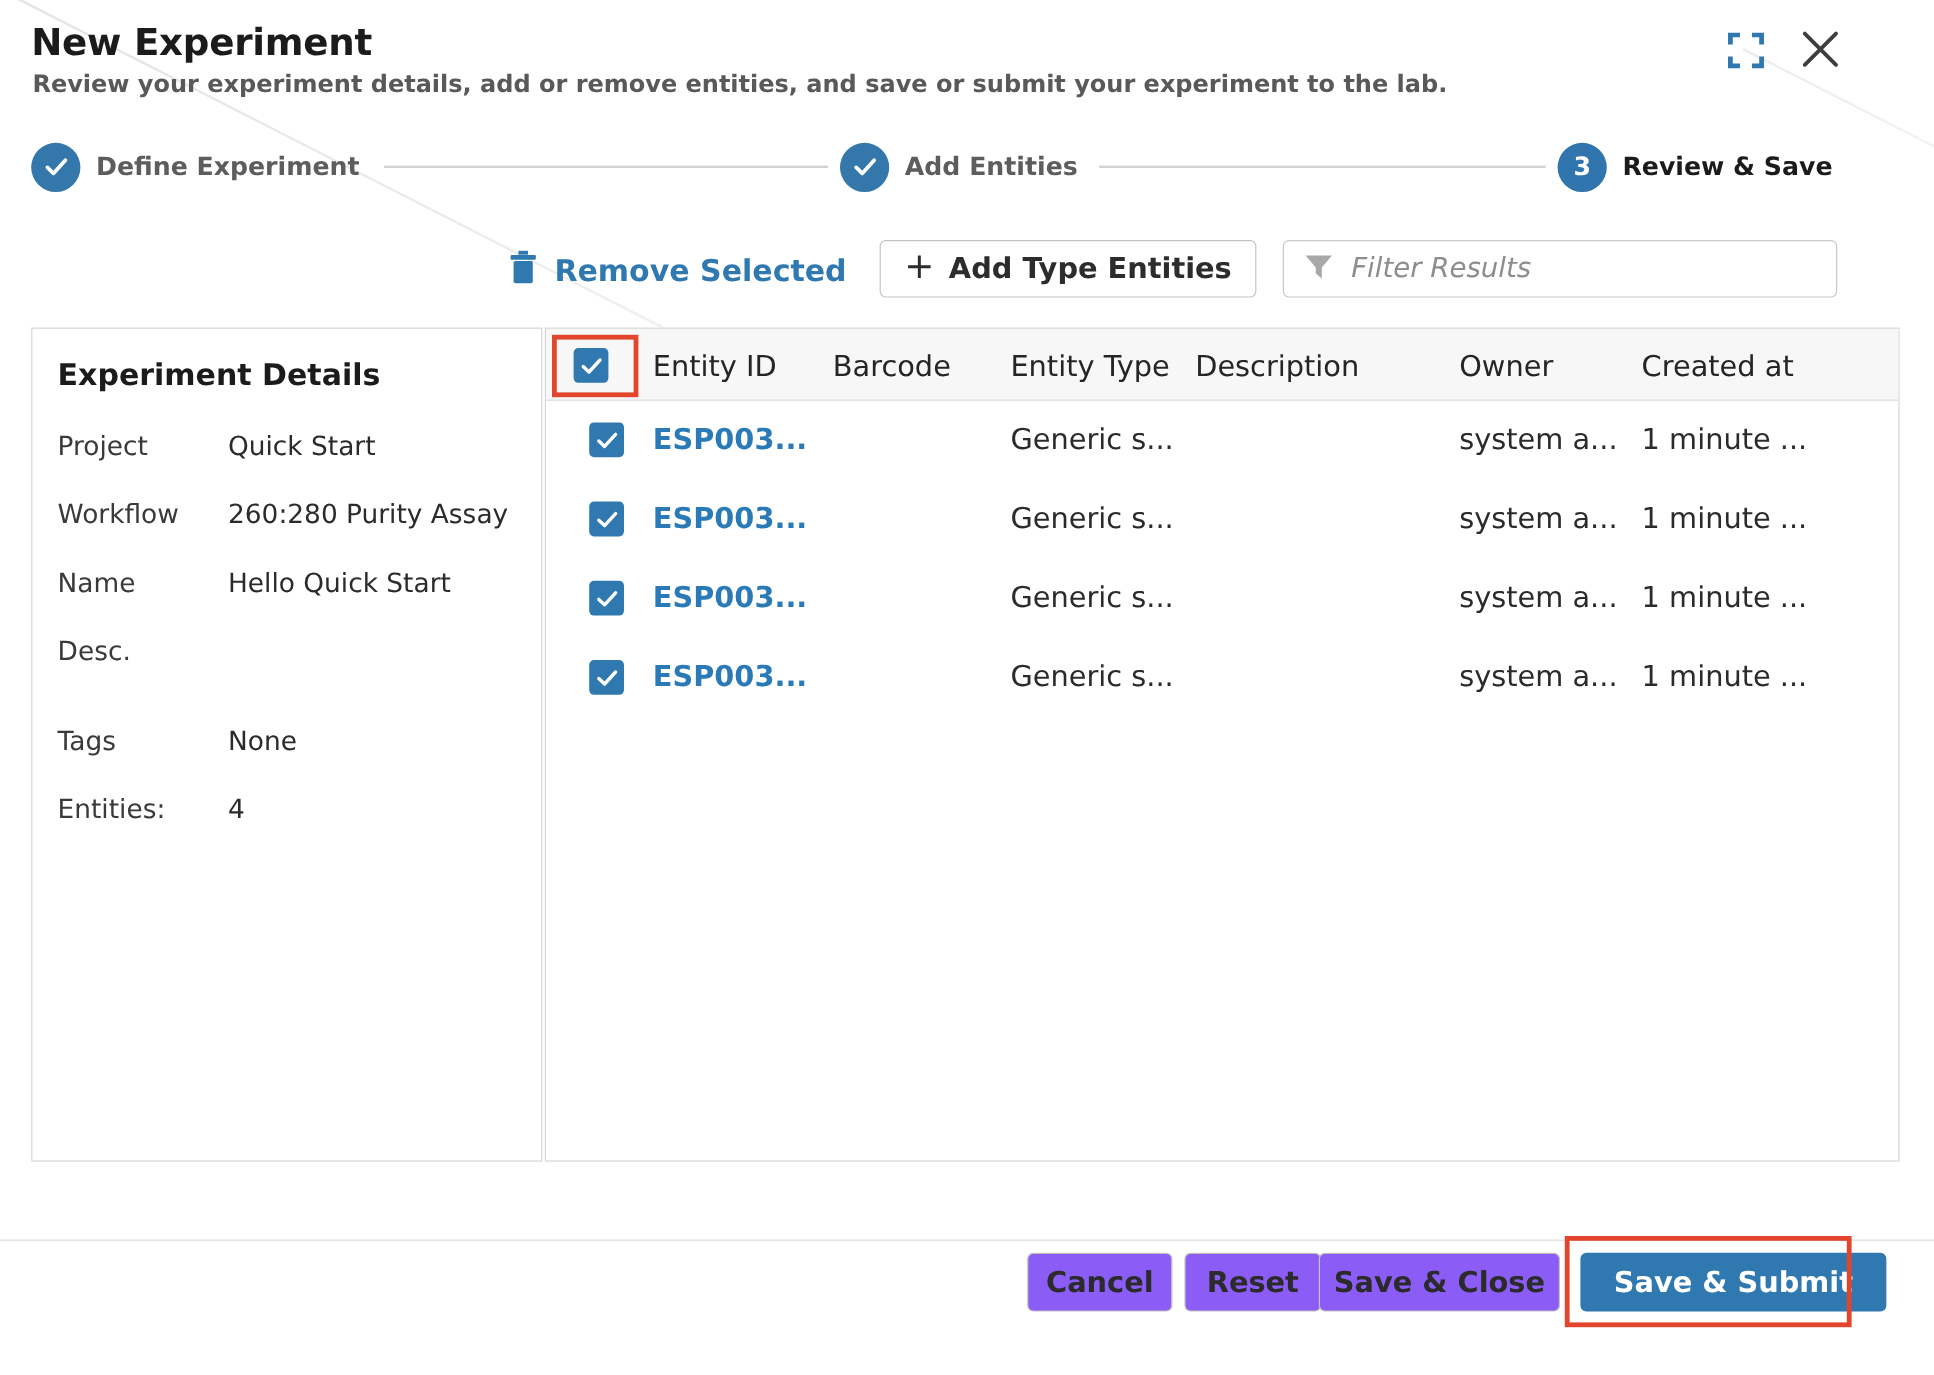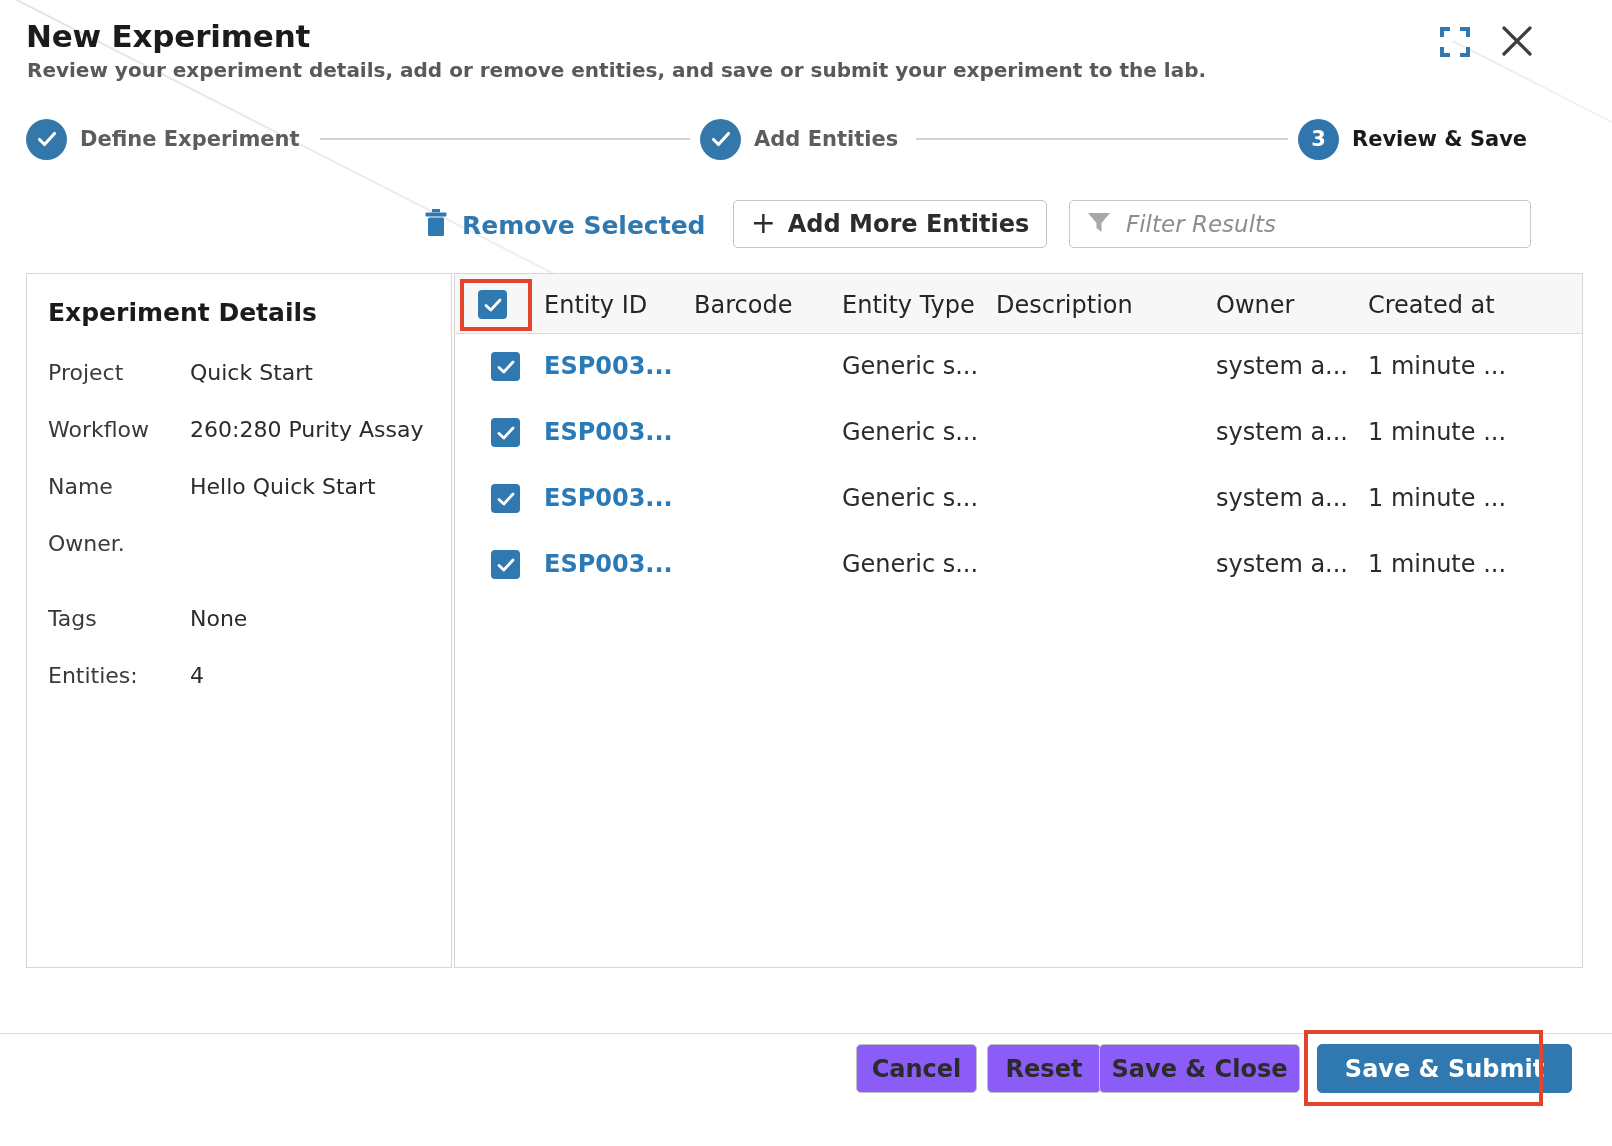--- a/index.html
+++ b/index.html
@@ -358,21 +358,21 @@
         <rect x="8" y="1" width="8" height="3.2" fill="#3079b0"></rect>
         <rect x="1.5" y="4.5" width="21" height="4" rx="1" fill="#3079b0"></rect>
         <rect x="4" y="9.5" width="16" height="18.5" rx="1.5" fill="#3079b0"></rect>
       </svg>
     </span>
     <span class="lbl">Remove Selected</span>
   </div>
 
   <div id="add-more-entities-button">
     <span class="plus-glyph">+</span>
-    <span class="lbl">Add More Entities</span>
+    <span class="lbl">Add Type Entities</span>
   </div>
 
   <div id="filter-results-input-wrap">
     <span class="funnel">
       <svg width="26" height="24" viewBox="0 0 26 24">
         <path d="M2 3 L24 3 L15.5 13 L15.5 22 L10.5 18 L10.5 13 Z" fill="#a8a8a8"></path>
       </svg>
     </span>
     <input id="filter-results-input" type="text" placeholder="Filter Results" style="">
   </div>
@@ -387,21 +387,21 @@
   </div>
   <div class="detail-row" style="top:143px">
     <span class="detail-key">Workflow</span>
     <span class="detail-val">260:280 Purity Assay</span>
   </div>
   <div class="detail-row" style="top:200px">
     <span class="detail-key">Name</span>
     <span class="detail-val">Hello Quick Start</span>
   </div>
   <div class="detail-row" style="top:257px">
-    <span class="detail-key">Owner.</span>
+    <span class="detail-key">Desc.</span>
     <span class="detail-val"></span>
   </div>
   <div class="detail-row" style="top:332px">
     <span class="detail-key">Tags</span>
     <span class="detail-val">None</span>
   </div>
   <div class="detail-row" style="top:389px">
     <span class="detail-key">Entities:</span>
     <span class="detail-val">4</span>
   </div>

